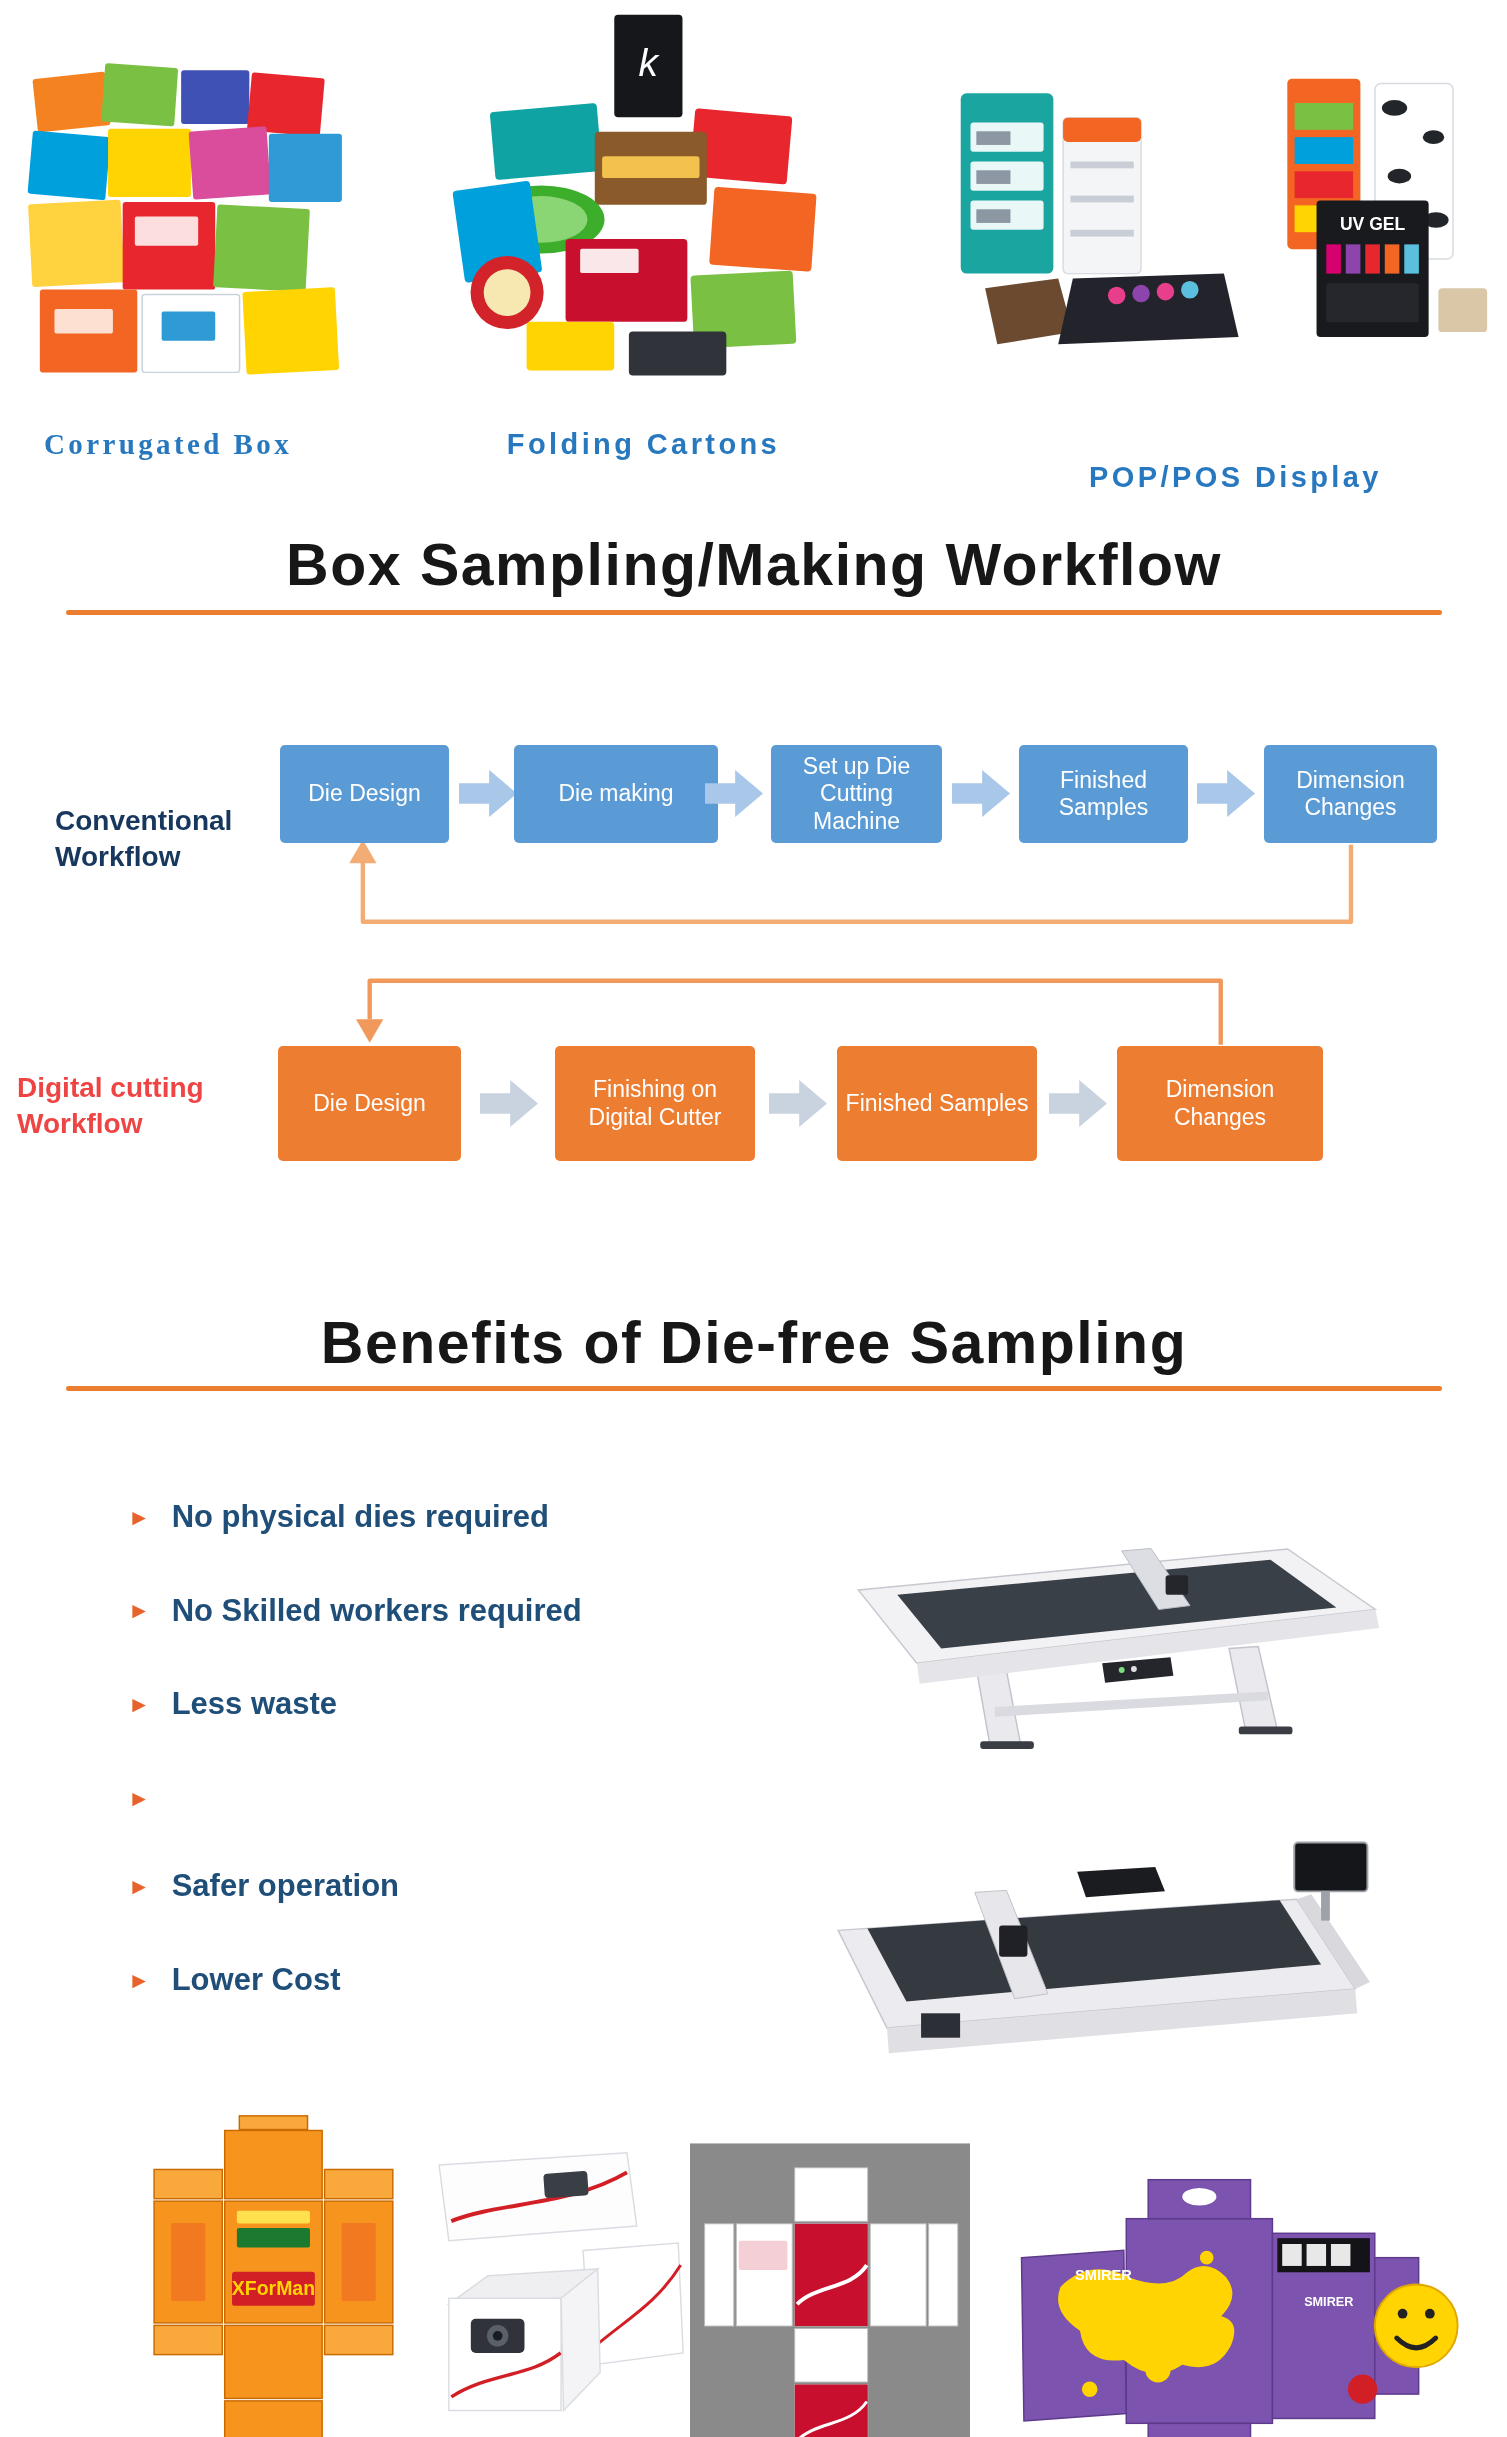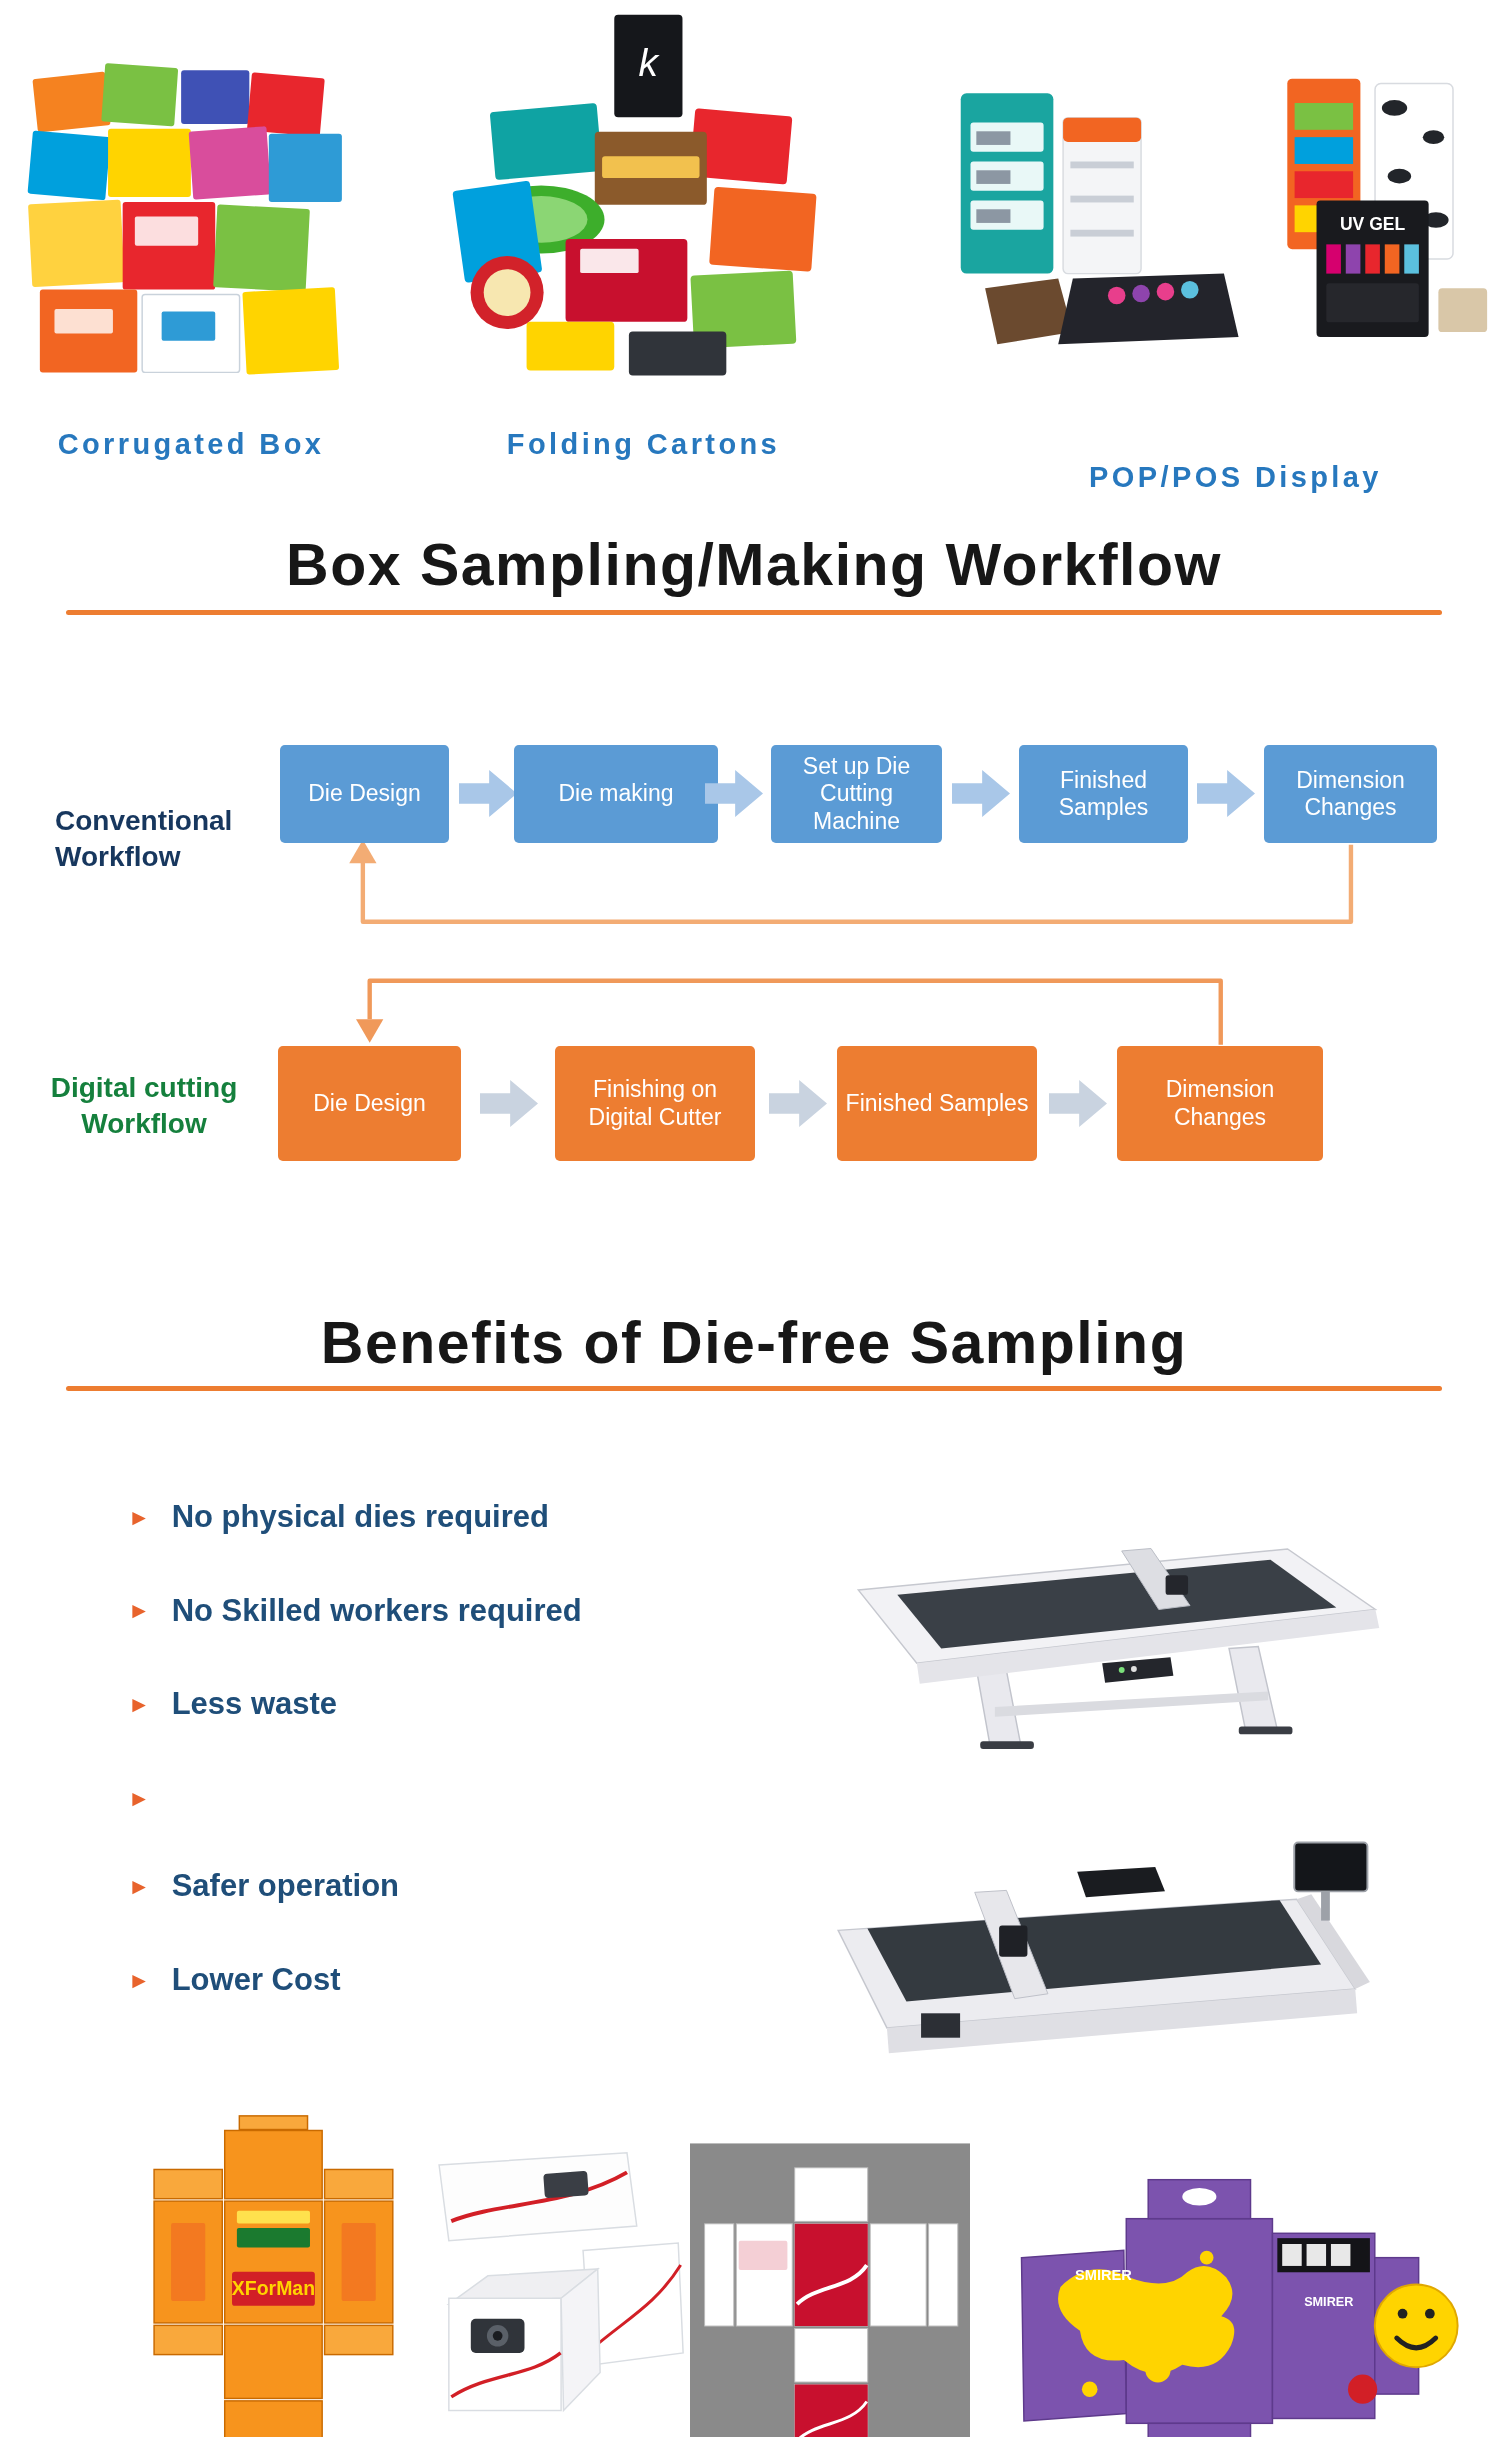--- a/index.html
+++ b/index.html
@@ -25,21 +25,21 @@
   }
   .title-underline {
     position:absolute; left:66px; width:1376px; height:5.4px;
     background:#ED7D31; border-radius:2.9px;
   }
 
   
   .wf { position:absolute; left:0; top:707px; width:1508px; height:488px; }
   .flow-label { position:absolute; font-weight:bold; font-size:28px; line-height:1.28; }
   .flow-label.conv { color:#17375E; }
-  .flow-label.digi { color:#15803d;text-align:center; }
+  .flow-label.digi { color:#ef4444; }
   .flow-box {
     position:absolute; display:flex; align-items:center; justify-content:center;
     text-align:center; color:#ffffff; font-size:23px; line-height:1.18;
     border-radius:4.9px; padding:0 7.8px;
   }
   .flow-box.blue { background:#5B9BD5; height:98px; top:38px; }
   .flow-box.orange { background:#ED7D31; height:115px; top:339px; }
   .flow-arrow {
     position:absolute; width:58px; height:47px;
     clip-path:polygon(0 28%, 52% 28%, 52% 0, 100% 50%, 52% 100%, 52% 72%, 0 72%);
@@ -141,21 +141,21 @@
         <rect x="850" y="380" width="30" height="60" fill="#D6006E"></rect>
         <rect x="890" y="380" width="30" height="60" fill="#8E44AD"></rect>
         <rect x="930" y="380" width="30" height="60" fill="#E8262D"></rect>
         <rect x="970" y="380" width="30" height="60" fill="#F26522"></rect>
         <rect x="1010" y="380" width="30" height="60" fill="#5BC0DE"></rect>
         <rect x="850" y="460" width="190" height="80" rx="6" fill="#26272C"></rect>
         <rect x="1080" y="470" width="100" height="90" rx="8" fill="#D9C7A8"></rect>
       </svg>
     </figure>
 
-    <div class="g-label" style="left:25px;width:332px;">Corrugated Box</div>
+    <div class="g-label" style="left:2px;width:332px;font-family:Liberation Serif, serif;">Corrugated Box</div>
     <div class="g-label" style="left:419px;width:449px;text-align:center;">Folding Cartons</div>
     <div class="g-label" style="left:970px;width:531px;margin-top:33px;">POP/POS Display</div>
   </section>
 
   <h1 class="section-title" style="top:531px;">Box Sampling/Making Workflow</h1>
   <div class="title-underline" style="top:610px;"></div>
 
   <section class="wf">
 
     <svg class="wf-lines" viewBox="0 0 3092 1000">

